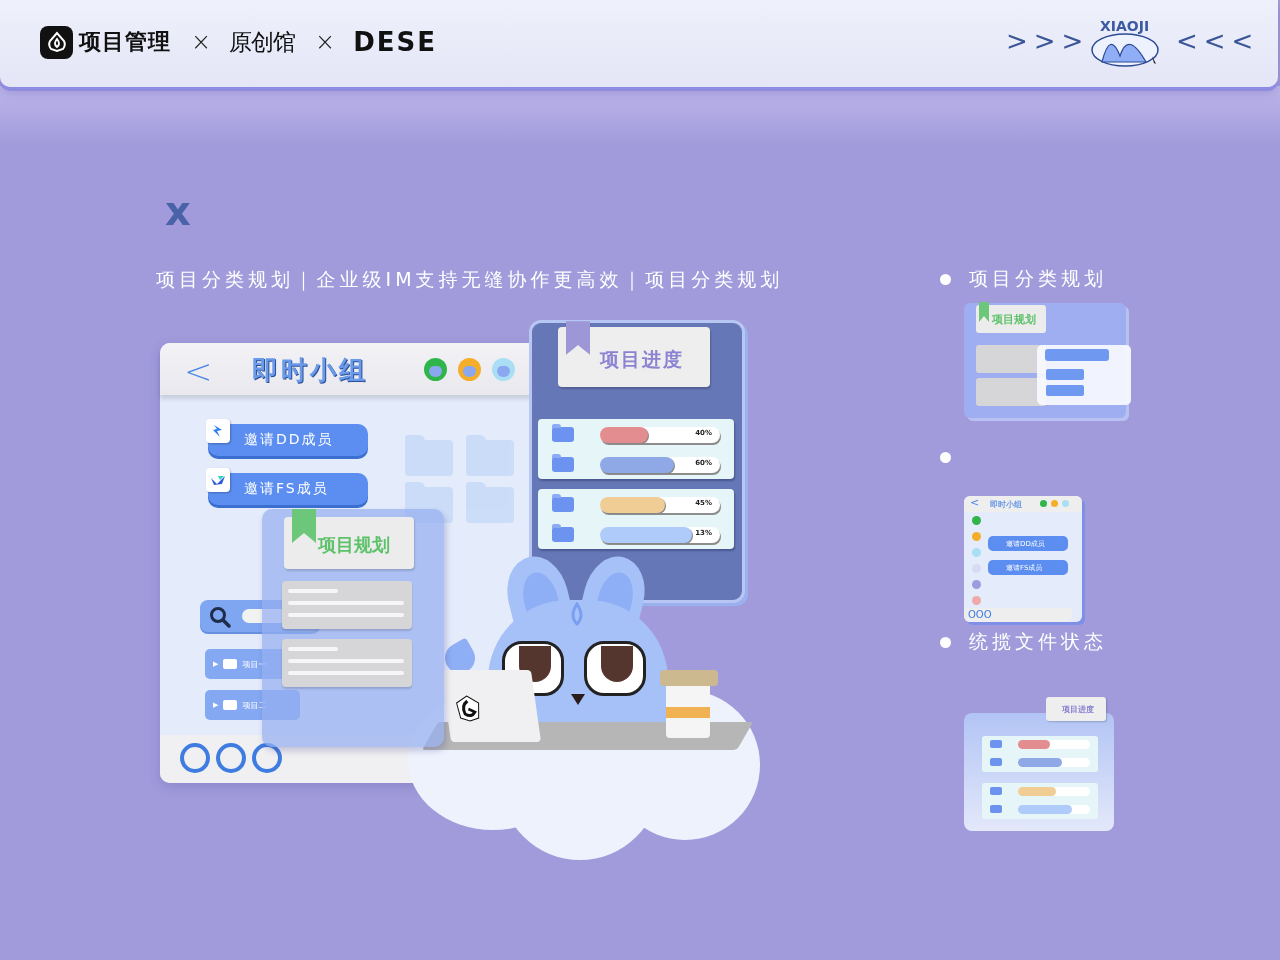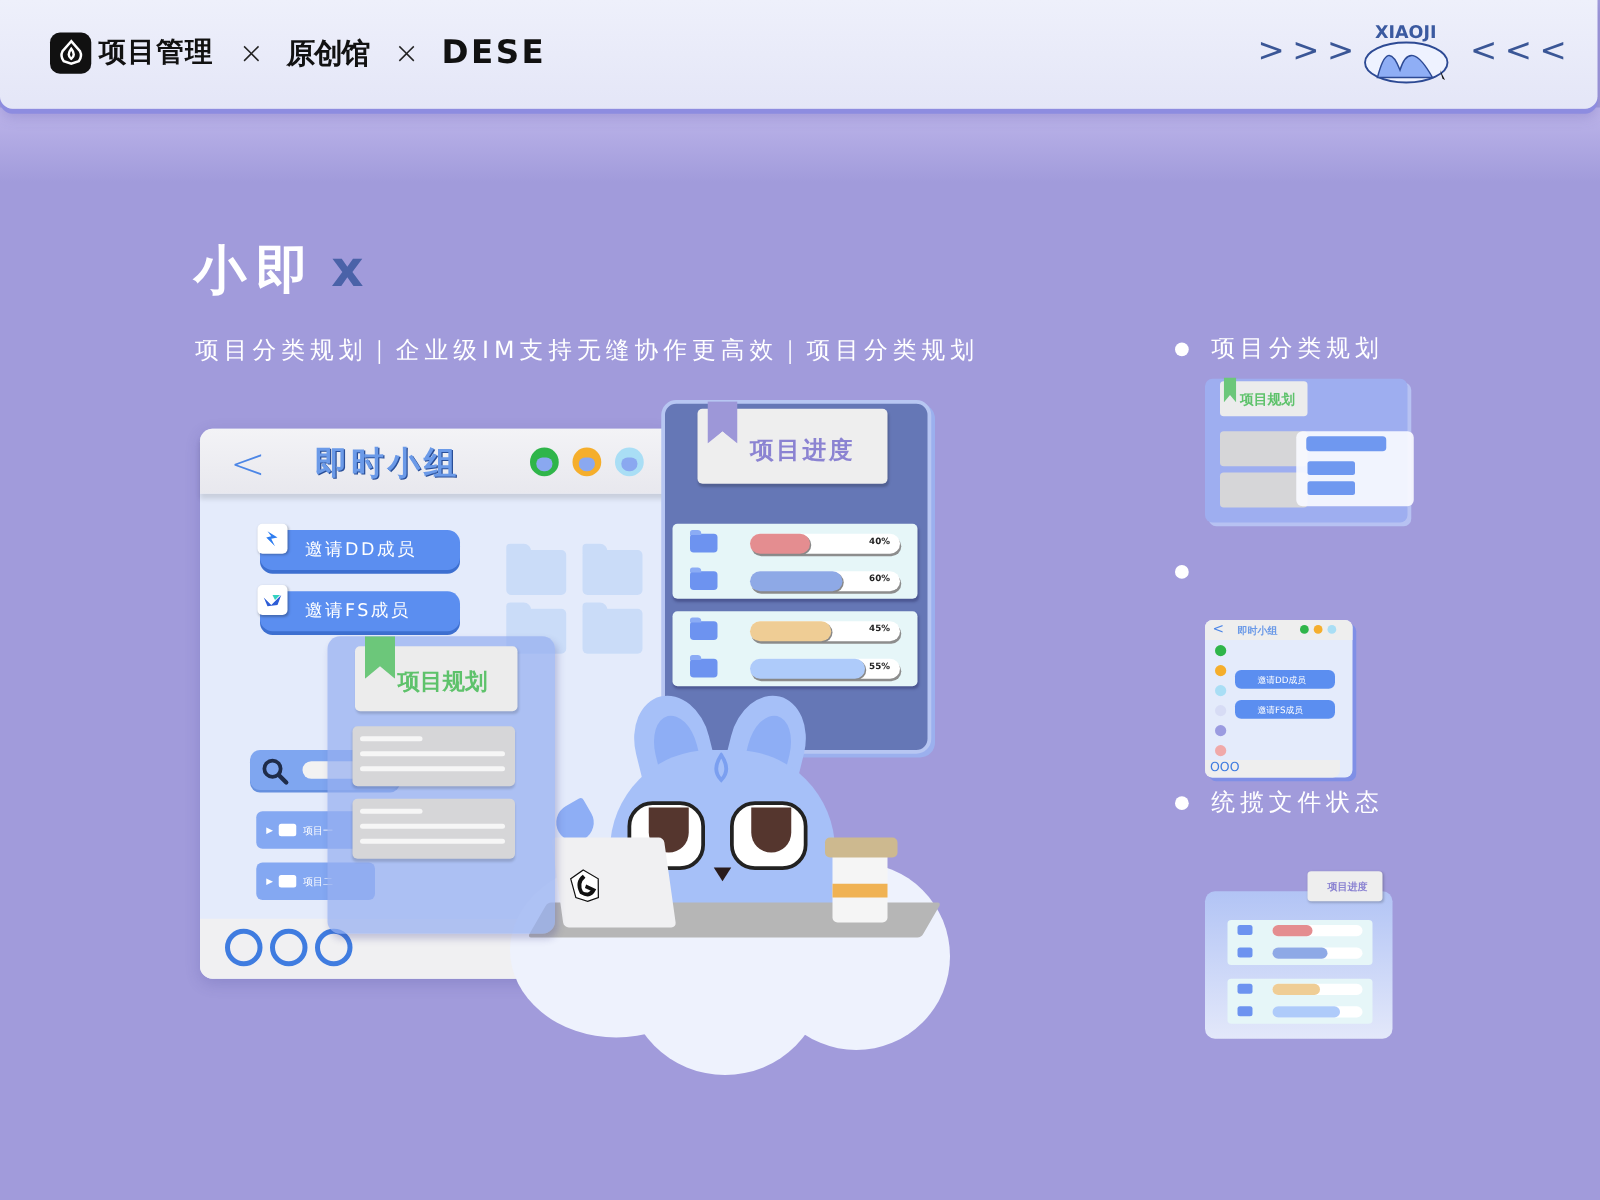--- a/index.html
+++ b/index.html
@@ -20,21 +20,21 @@
     border-radius: 0 0 10px 10px;
     box-shadow: 0 4px 0 #8d8ce0, 0 6px 10px rgba(80,70,160,0.25);
   }
   .brand { position: absolute; left: 40px; top: 26px; display: flex; align-items: center; height: 32px; }
   .brand-logo {
     width: 33px; height: 33px; background: #111; border-radius: 8px;
     display: flex; align-items: center; justify-content: center;
   }
   .brand-text { font-size: 22px; font-weight: bold; color: #111; margin-left: 6px; letter-spacing: 1px; }
   .brand-x { font-size: 24px; color: #222; margin: 0 18px 0 20px; font-weight: 300; }
-  .brand-yc { font-size: 23px; font-weight: bold; color: #111; letter-spacing: -1px; }
+  .brand-yc { font-size: 23px; font-weight: normal; color: #111; letter-spacing: -1px; }
   .brand-dese { font-size: 26px; font-weight: bold; color: #111; letter-spacing: 2px; font-family: "DejaVu Sans", sans-serif; }
   .arrows { position: absolute; top: 26px; font-size: 26px; color: #3a5696; letter-spacing: 6px; }
   .arrows.left { left: 1006px; }
   .arrows.right { left: 1176px; }
   .xiaoji { position: absolute; left: 1090px; top: 16px; width: 70px; height: 54px; }
   .xiaoji-text { position: absolute; left: 10px; top: 2px; font-size: 14px; font-weight: bold; color: #3b5aa0; letter-spacing: 0; }
 
   
   .title { position: absolute; left: 155px; top: 188px; font-size: 42px; font-weight: bold; color: #fff; letter-spacing: 8px; display: flex; align-items: center; }
   .title .x { color: #4a62a8; font-size: 40px; margin: 0 10px; }
@@ -169,21 +169,20 @@
       <ellipse cx="35" cy="34" rx="33" ry="16" fill="#eef2ff" stroke="#2d4a94" stroke-width="1.5"></ellipse>
       <path d="M12 46 Q20 14 30 40 Q38 14 56 46 Z" fill="#8faef5" stroke="#2d4a94" stroke-width="1.2"></path>
       <path d="M62 40 L66 48 L64 47 Z" fill="#111"></path>
     </svg>
     <span class="xiaoji-text">XIAOJI</span>
   </div>
   <div class="arrows right">&lt;&lt;&lt;</div>
 </div>
 
 <div class="title">
-  <span>小即</span>
   <span class="x">x</span>
 </div>
 <div class="subtitle">项目分类规划｜企业级IM支持无缝协作更高效｜项目分类规划</div>
 
 <div class="chat-win">
   <div class="chat-head">
     <span class="back-chev">&lt;</span>
     <span class="chat-title">即时小组</span>
     <span class="avatar" style="left:264px;background:#2fb54a"></span>
     <span class="avatar" style="left:298px;background:#f5ae2c"></span>
@@ -270,21 +269,21 @@
       <span class="prog-folder"></span>
       <div class="prog-track">
         <div class="prog-fill" style="width:54%;background:#efcd95"></div>
         <span class="prog-pct">45%</span>
       </div>
     </div>
     <div class="prog-row" style="top:34px">
       <span class="prog-folder"></span>
       <div class="prog-track">
         <div class="prog-fill" style="width:77%;background:#aecbfa"></div>
-        <span class="prog-pct">55%</span>
+        <span class="prog-pct">13%</span>
       </div>
     </div>
   </div>
 </div>
 
 <div class="cloud" style="left:408px;top:690px;width:170px;height:140px"></div>
 <div class="cloud" style="left:500px;top:700px;width:160px;height:160px"></div>
 <div class="cloud" style="left:610px;top:690px;width:150px;height:150px"></div>
 
 <div class="ear" style="left:508px;top:556px;transform:rotate(-14deg)"></div>

